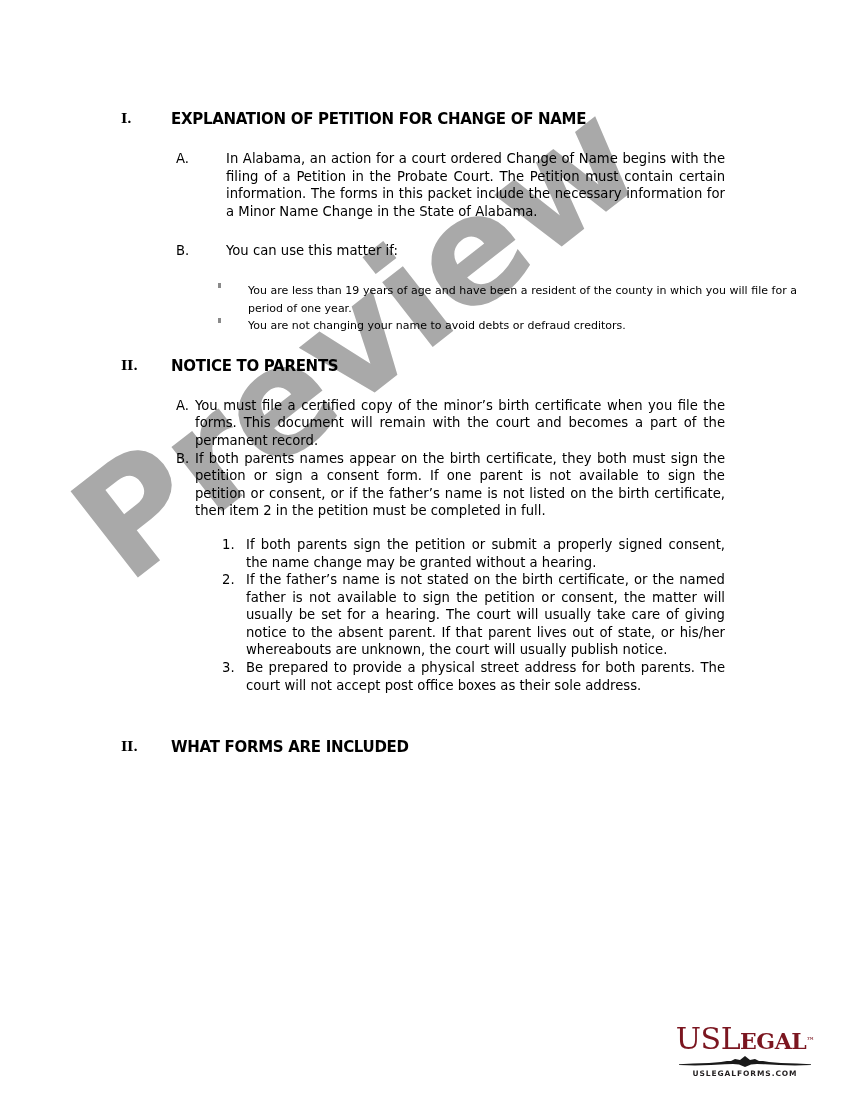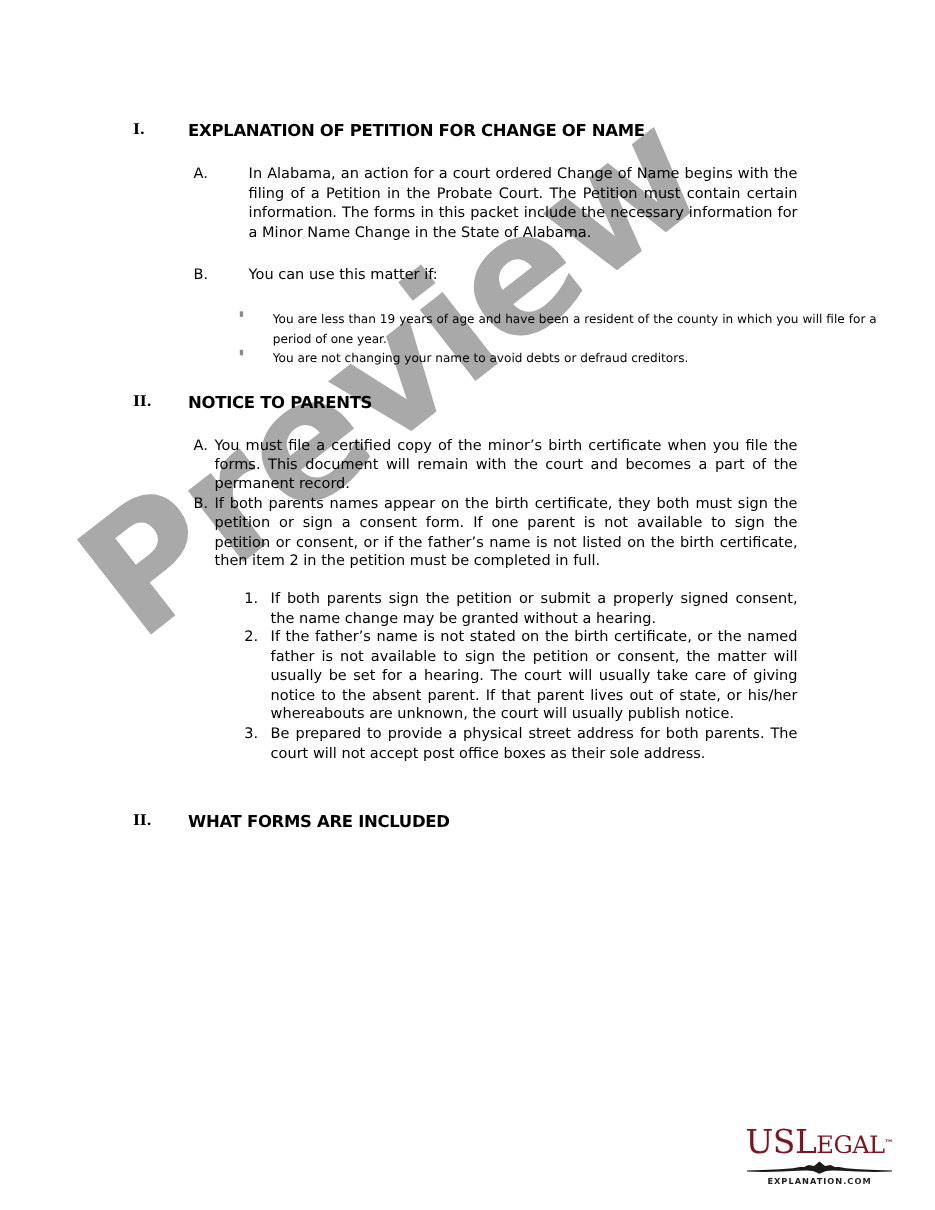--- a/index.html
+++ b/index.html
@@ -164,21 +164,21 @@
     position: relative;
     display: inline-block;
   }
   .logo-word .big {
     font-size: 30px;
     font-weight: normal;
     letter-spacing: -0.5px;
   }
   .logo-word .small {
     font-size: 22px;
-    font-weight: normal;
+    font-weight: bold;
     letter-spacing: -0.5px;
     margin-top: 36px;
   }
   .logo-word .tm {
     font-size: 8px;
     vertical-align: super;
     font-weight: bold;
   }
   .logo-eagle {
     display: block;
@@ -283,16 +283,16 @@
     <div class="logo-word" style="color: rgb(123, 22, 32);">
       <span class="big">US</span><span class="big">L</span><span class="small">EGAL</span><span class="tm">™</span>
     </div>
     <svg class="logo-eagle" width="132" height="13" viewBox="0 0 132 13">
       <path d="M66 1 L61 5 L56 4 L52 6 L48 6 L42 7 L30 8 L14 8.6 L0 9.2
                L0 10 L16 10.4 L32 10 L46 9.3 L54 9 L60 9.6 L66 12
                L72 9.6 L78 9 L86 9.3 L100 10 L116 10.4 L132 10 L132 9.2
                L118 8.6 L102 8 L90 7 L84 6 L80 6 L76 4 L71 5 Z" fill="#1a1a1a"></path>
       <path d="M66 2.2 L63 5.4 L66 7.6 L69 5.4 Z" fill="#1a1a1a"></path>
     </svg>
-    <div class="logo-sub">EXPLANATION.COM</div>
+    <div class="logo-sub">USLEGALFORMS.COM</div>
   </div>
 
 </div>
 
 </body></html>

